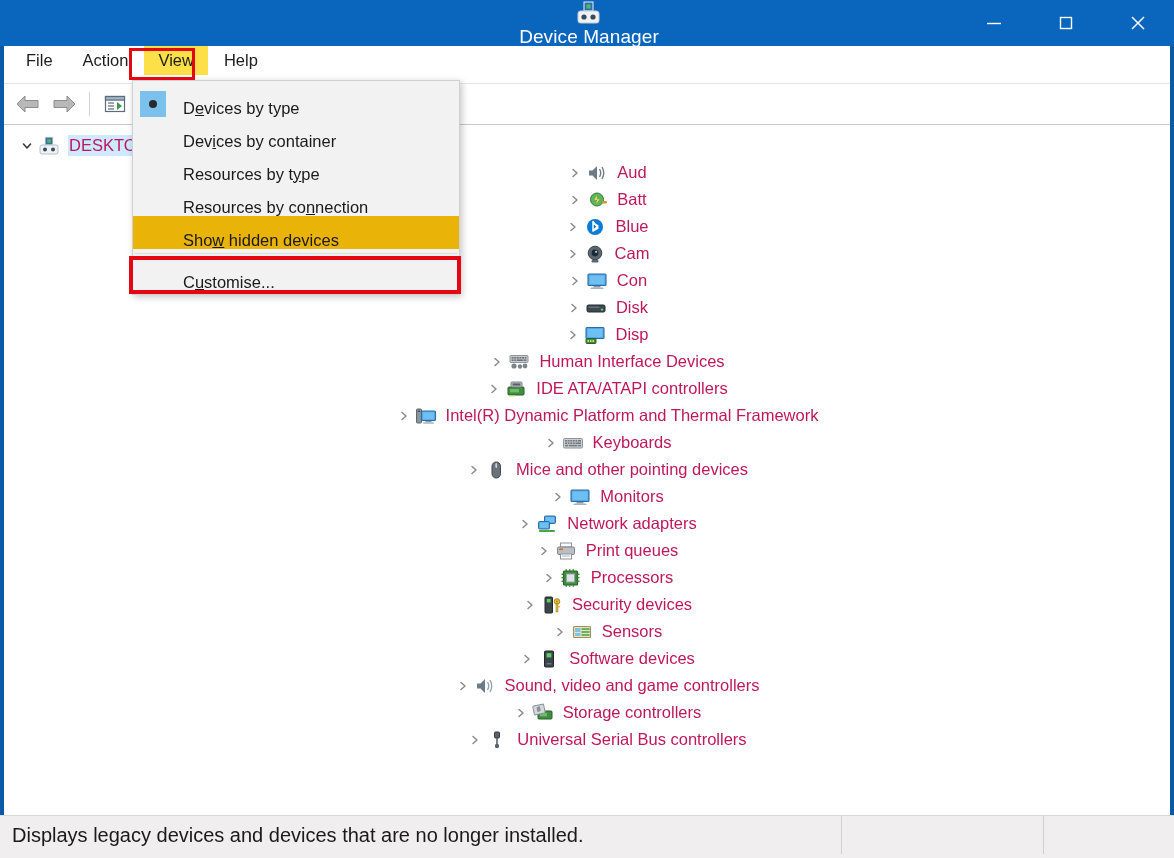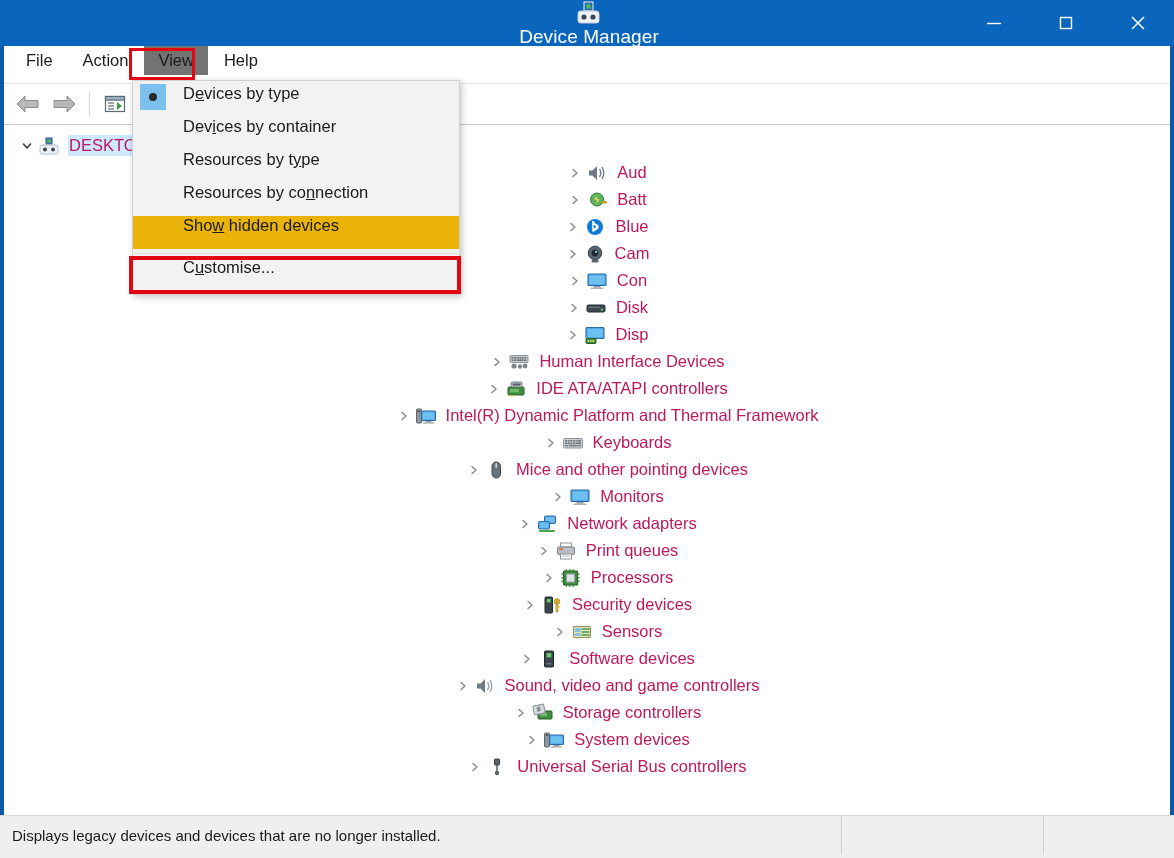--- a/index.html
+++ b/index.html
@@ -81,21 +81,21 @@
   }
   .menu-top {
     font-size: 16.5px;
     color: #1c1c1c;
     padding: 5px 14px 6px 14px;
     margin-right: 2px;
     white-space: nowrap;
     line-height: 1.1;
   }
   .menu-top.active {
-    background: #737373;
+    background: #fde047;
   }
 
   
   #view-annot {
     position: absolute;
     left: 129px; top: 48px;
     width: 66px; height: 32px;
     border: 3px solid #e30613;
     box-sizing: border-box;
     z-index: 40;
@@ -182,21 +182,21 @@
     width: 326px;
     background: #f2f2f2;
     border: 1px solid #d0d0d0;
     box-shadow: 2px 2px 7px rgba(0,0,0,.23);
     z-index: 30;
     padding: 3px 0 3px 0;
     font-size: 16.5px;
   }
   .mi {
     display: flex;
-    align-items: flex-start;
+    align-items: flex-end;
     height: 33px;
     color: #1a1a1a;
     padding-left: 0;
     position: relative;
   }
   .mi .gutter {
     width: 40px;
     flex: none;
     display: flex;
     align-items: center;
@@ -239,21 +239,21 @@
   }
 
   
   #statusbar {
     height: 38px;
     min-height: 38px;
     background: #f0eeee;
     border-top: 1px solid #d8d8d8;
     display: flex;
     align-items: stretch;
-    font-size: 15px;
+    font-size: 20px;
     color: #1a1a1a;
     margin: 0 -4px -4px -4px;
     padding: 0 4px 4px 4px;
     box-sizing: content-box;
   }
   .sb-pane {
     display: flex;
     align-items: center;
     padding-left: 8px;
     box-sizing: border-box;
@@ -743,38 +743,20 @@
           <svg width="22" height="20" viewBox="0 0 22 20">
             <rect x="6" y="8" width="14" height="8" rx="1" fill="#3f8d3f" stroke="#2a5f2a" stroke-width="1"></rect>
             <rect x="8" y="10" width="7" height="3.4" fill="#6db96d"></rect>
             <rect x="1.5" y="2" width="11" height="9" rx="1" fill="#d4d9dd" stroke="#8a9198" stroke-width="1" transform="rotate(-12 7 6.5)"></rect>
             <path d="M5 4 L8.5 3.2 L8.5 8 L5 8.8 Z" fill="#8a9198" transform="rotate(-12 7 6.5)"></path>
           </svg>
         </span>
         <span class="nodelabel">Storage controllers</span>
       </div>
 
-      <div class="node child">
-        <span class="twisty">
-          <svg width="12" height="12" viewBox="0 0 12 12">
-              <polyline points="4,2.5 8,6 4,9.5" fill="none" stroke="#8a8a8a" stroke-width="1.5" stroke-linecap="round" stroke-linejoin="round"></polyline>
-            </svg>
-        </span>
-        <span class="nodeicon">
-          <svg width="22" height="20" viewBox="0 0 22 20">
-            <rect x="1.5" y="3" width="5" height="14" rx="1" fill="#8c969e" stroke="#5e666d" stroke-width="1"></rect>
-            <rect x="2.8" y="4.5" width="2.4" height="1.5" fill="#4a5157"></rect>
-            <rect x="6.5" y="5" width="14" height="9.5" rx="1" fill="#53a8e8" stroke="#2c6da3" stroke-width="1.1"></rect>
-            <rect x="7.9" y="6.3" width="11.2" height="6.9" fill="#6fc0f2"></rect>
-            <rect x="10.5" y="15" width="6" height="1.3" fill="#8d98a2"></rect>
-            <rect x="8" y="16.3" width="11" height="1.4" rx=".6" fill="#aab4bd"></rect>
-          </svg>
-        </span>
-        <span class="nodelabel">System devices</span>
-      </div>
 
       <div class="node child">
         <span class="twisty">
           <svg width="12" height="12" viewBox="0 0 12 12">
               <polyline points="4,2.5 8,6 4,9.5" fill="none" stroke="#8a8a8a" stroke-width="1.5" stroke-linecap="round" stroke-linejoin="round"></polyline>
             </svg>
         </span>
         <span class="nodeicon">
           <svg width="22" height="20" viewBox="0 0 22 20">
             <rect x="8.5" y="2" width="5" height="6" rx="1" fill="#5a636b" stroke="#353c42" stroke-width="1"></rect>

